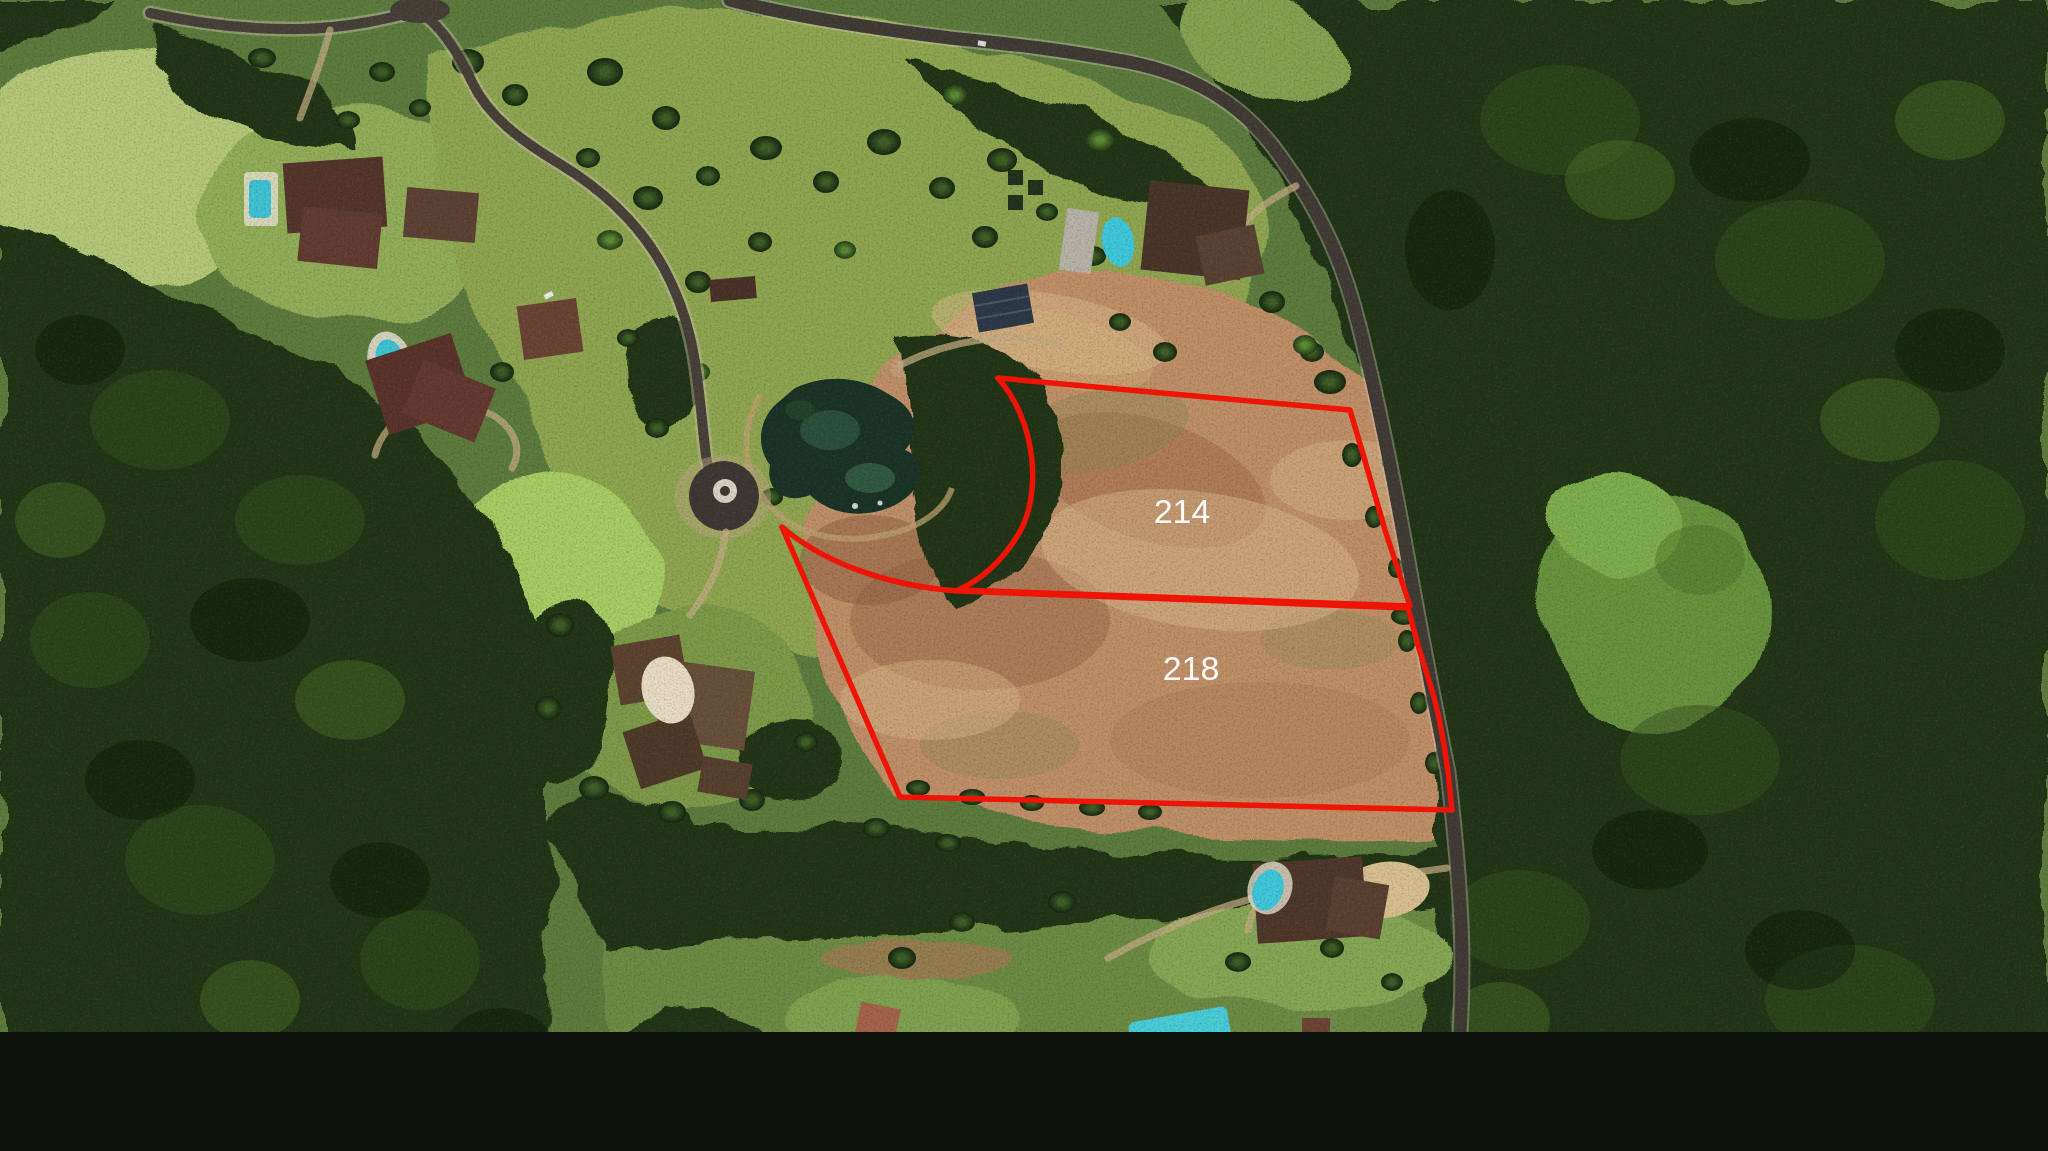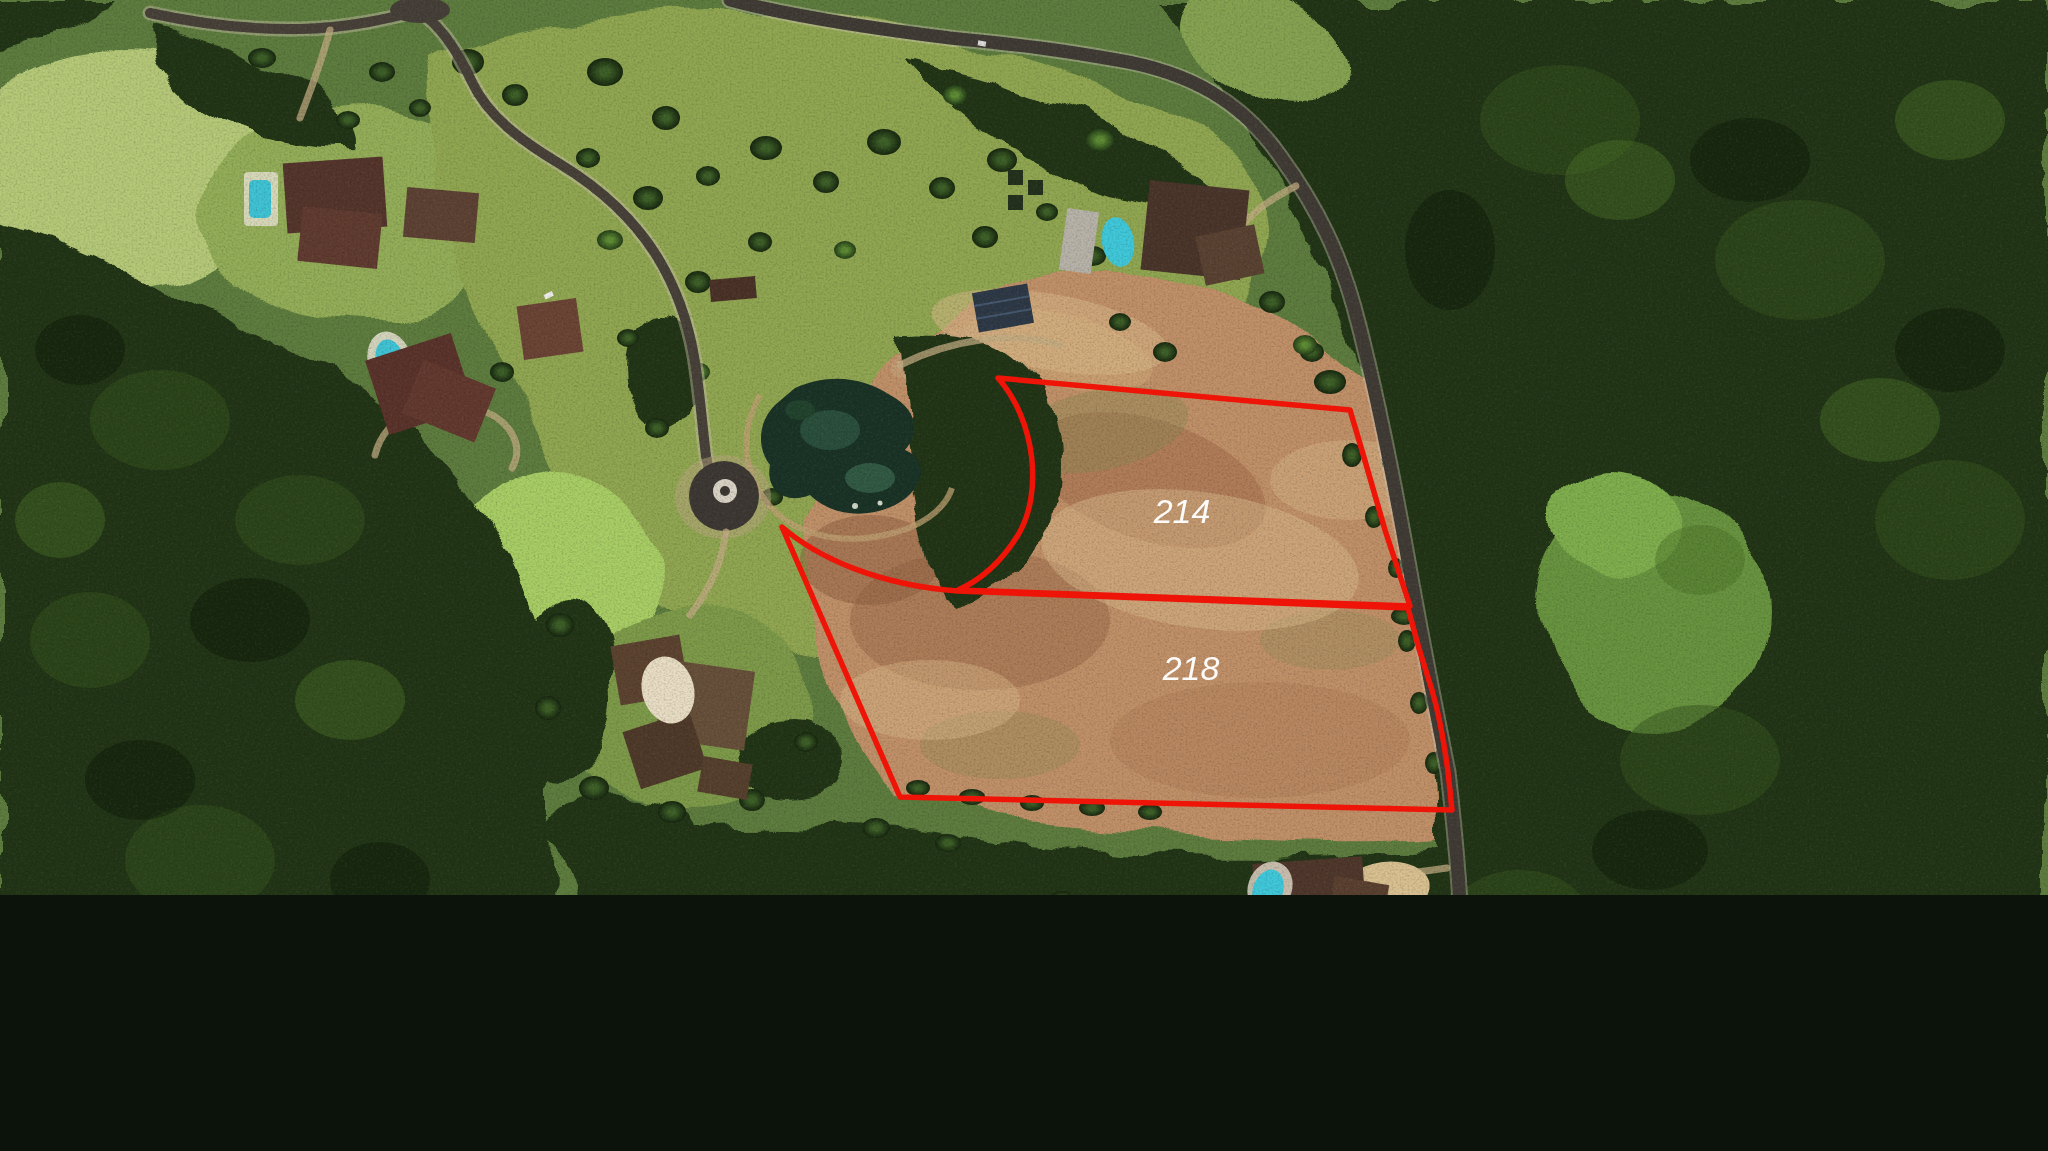--- a/index.html
+++ b/index.html
@@ -1,16 +1,16 @@
 <!DOCTYPE html>
 <html><head>
 <meta charset="utf-8">
 <style>
   html,body{margin:0;padding:0;background:#0c130a;}
-  .stage{width:2048px;height:895px;position:relative;overflow:hidden;font-style:italic;}
+  .stage{width:2048px;height:1032px;position:relative;overflow:hidden;}
   svg{display:block;width:2048px;height:1151px;}
   text{font-family:"Liberation Sans","DejaVu Sans",sans-serif;font-weight:400;}
 </style>
 </head>
 <body>
 
 <div class="stage">
 <svg viewBox="0 0 2048 1151" xmlns="http://www.w3.org/2000/svg">
   <defs>
     <radialGradient id="tree">

